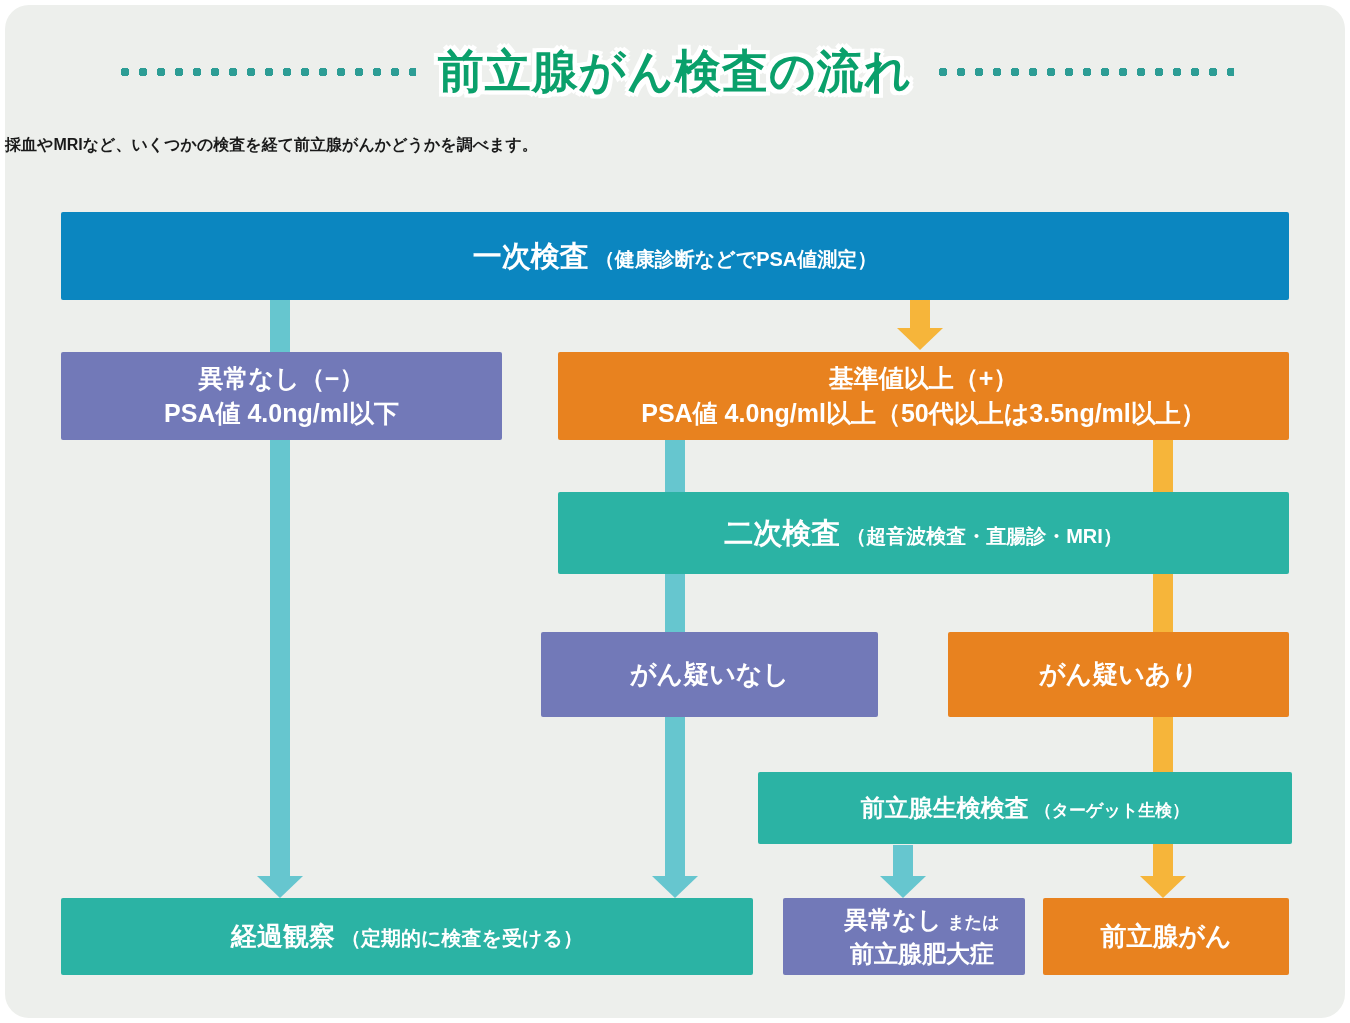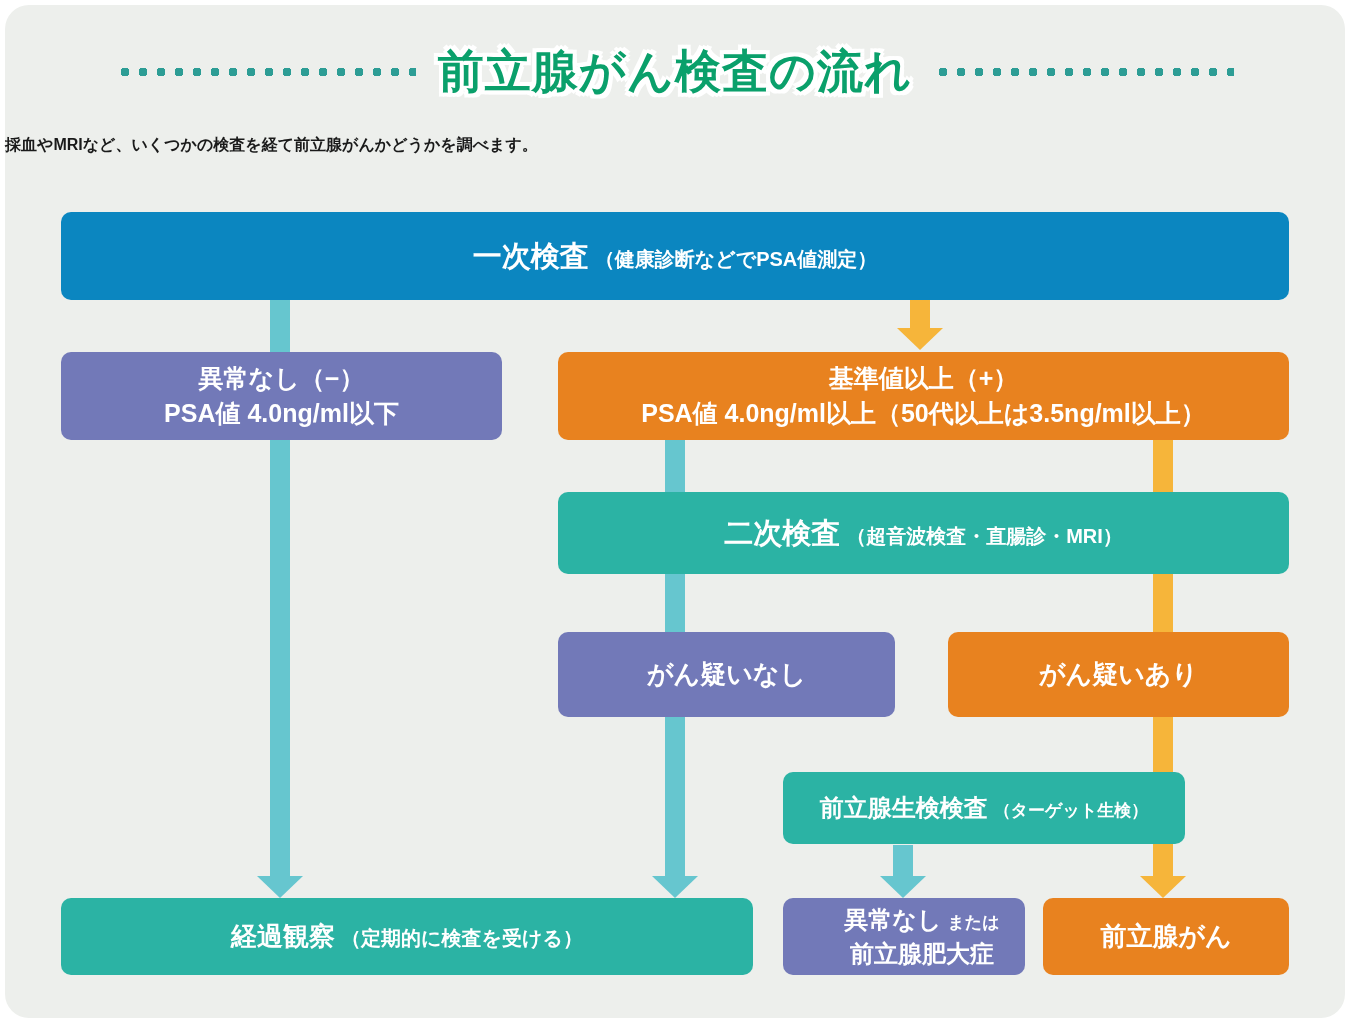--- a/index.html
+++ b/index.html
@@ -51,21 +51,21 @@
   }
   .arrow.teal { background: var(--arrow-teal, #66c6cf); }
   .arrow.teal .head { border-top-color: var(--arrow-teal, #66c6cf); }
   .arrow.yellow { background: var(--arrow-yellow, #f6b53a); }
   .arrow.yellow .head { border-top-color: var(--arrow-yellow, #f6b53a); }
 
   
   .box {
     position: absolute; z-index: 2;
     display: flex; flex-direction: column; align-items: center; justify-content: center;
-    color: #ffffff; border-radius: 10px; text-align: center; line-height: 1.4;
+    color: #ffffff; border-radius: 2px; text-align: center; line-height: 1.4;
   }
   .box.blue   { background: var(--blue,   #0b86c0); }
   .box.purple { background: var(--purple, #7279b8); }
   .box.orange { background: var(--orange, #e8821f); }
   .box.tealbx { background: var(--teal,   #2bb3a4); }
 
   .main  { font-size: 29px; font-weight: bold; }
   .note  { font-size: 20px; font-weight: bold; margin-left: 6px; }
   .big   { font-size: 25px; font-weight: bold; }
   .label { font-size: 26px; font-weight: bold; }
@@ -118,29 +118,29 @@
       <span class="row big">基準値以上（+）</span>
       <span class="row big">PSA値 4.0ng/ml以上（50代以上は3.5ng/ml以上）</span>
     </div>
 
     <div class="box tealbx" style="left:553px; top:487px; width:731px; height:82px;">
       <span class="row">
         <span class="main">二次検査</span><span class="note">（超音波検査・直腸診・MRI）</span>
       </span>
     </div>
 
-    <div class="box purple" style="left:553px; top:627px; width:337px; height:85px;">
+    <div class="box purple" style="left:536px; top:627px; width:337px; height:85px;">
       <span class="label">がん疑いなし</span>
     </div>
 
     <div class="box orange" style="left:943px; top:627px; width:341px; height:85px;">
       <span class="label">がん疑いあり</span>
     </div>
 
-    <div class="box tealbx" style="left:778px; top:767px; width:402px; height:72px;">
+    <div class="box tealbx" style="left:753px; top:767px; width:534px; height:72px;">
       <span class="row">
         <span class="main-sm">前立腺生検検査</span><span class="note-sm">（ターゲット生検）</span>
       </span>
     </div>
 
     <div class="box tealbx" style="left:56px; top:893px; width:692px; height:77px;">
       <span class="row">
         <span class="main-md">経過観察</span><span class="note">（定期的に検査を受ける）</span>
       </span>
     </div>

